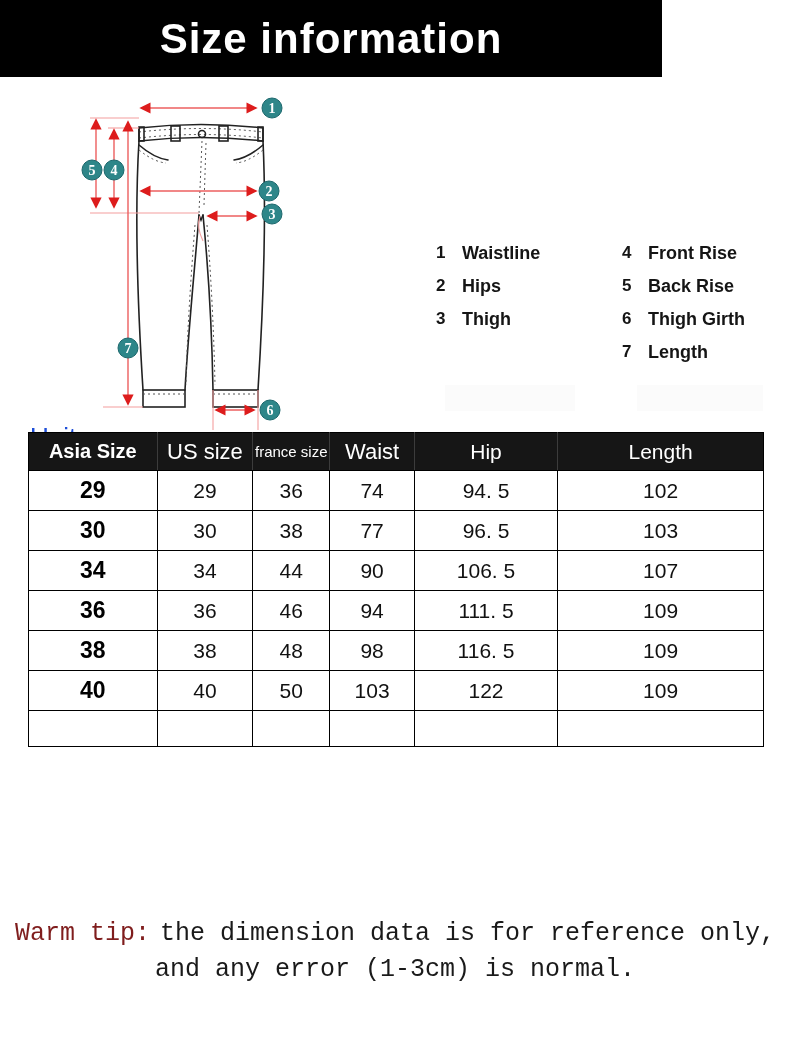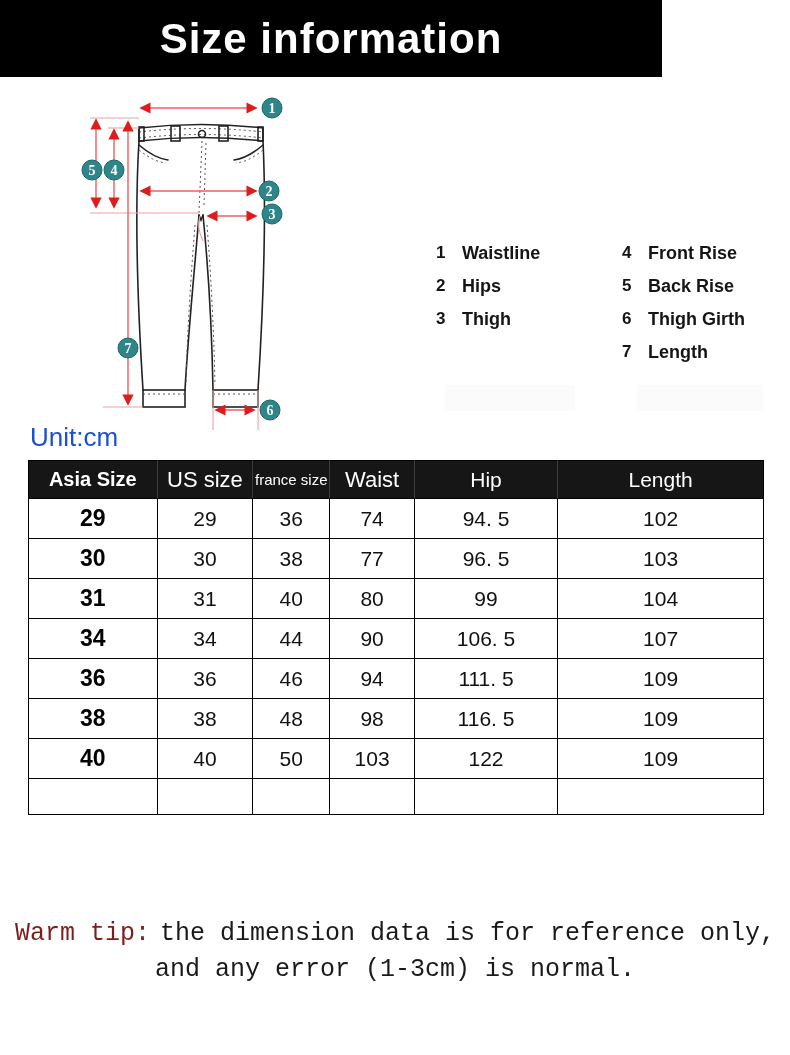--- a/index.html
+++ b/index.html
@@ -25,21 +25,21 @@
   .legend-label { margin-left:10px; white-space:nowrap; }
 
   .ghost { position:absolute; background:#fbfbfb; }
   .ghost.g1 { left:445px; top:385px; width:130px; height:26px; }
   .ghost.g2 { left:637px; top:385px; width:126px; height:26px; }
 
   
   .unit { position:absolute; left:30px; top:422px; font-size:26px; color:#1d4ed8; font-weight:500; }
 
   
-  table.size { position:absolute; left:28px; top:460px; width:736px;
+  table.size { position:absolute; left:28px; top:432px; width:736px;
                border-collapse:collapse; table-layout:fixed; }
   table.size th { background:#161616; color:#fff; height:38px; font-weight:400;
                   border:1px solid #3c3c3c; border-top:1px solid #000; border-bottom:1px solid #000;
                   text-align:center; vertical-align:middle; }
   table.size th.c0 { font-size:20px; font-weight:700; border-left:1px solid #000; }
   table.size th.c1 { font-size:22px; }
   table.size th.c2 { font-size:15px; }
   table.size th.c3 { font-size:22px; }
   table.size th.c4 { font-size:21px; }
   table.size th.c5 { font-size:21px; border-right:1px solid #000; }
@@ -213,28 +213,20 @@
       </tr>
       <tr>
         <td class="first">30</td>
         <td>30</td>
         <td>38</td>
         <td>77</td>
         <td>96. 5</td>
         <td>103</td>
       </tr>
       <tr>
-        <td class="first">31</td>
-        <td>31</td>
-        <td>40</td>
-        <td>80</td>
-        <td>99</td>
-        <td>104</td>
-      </tr>
-      <tr>
         <td class="first">34</td>
         <td>34</td>
         <td>44</td>
         <td>90</td>
         <td>106. 5</td>
         <td>107</td>
       </tr>
       <tr>
         <td class="first">36</td>
         <td>36</td>

